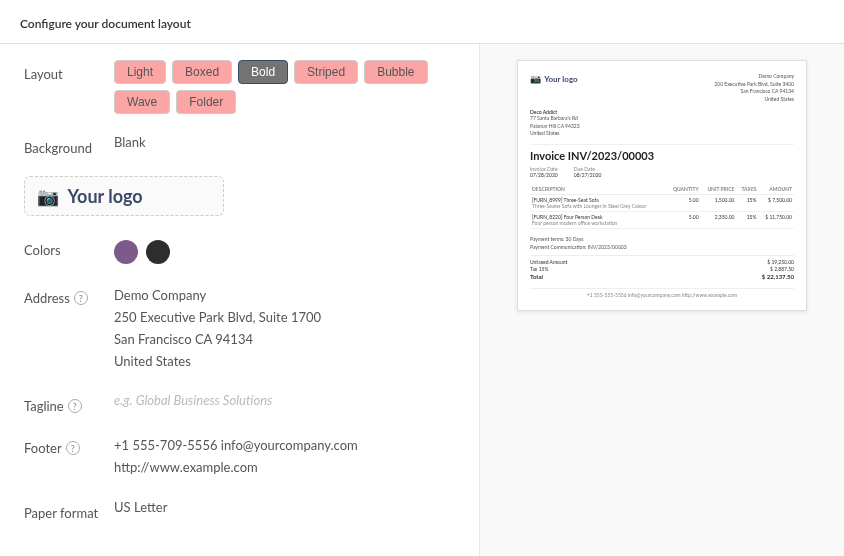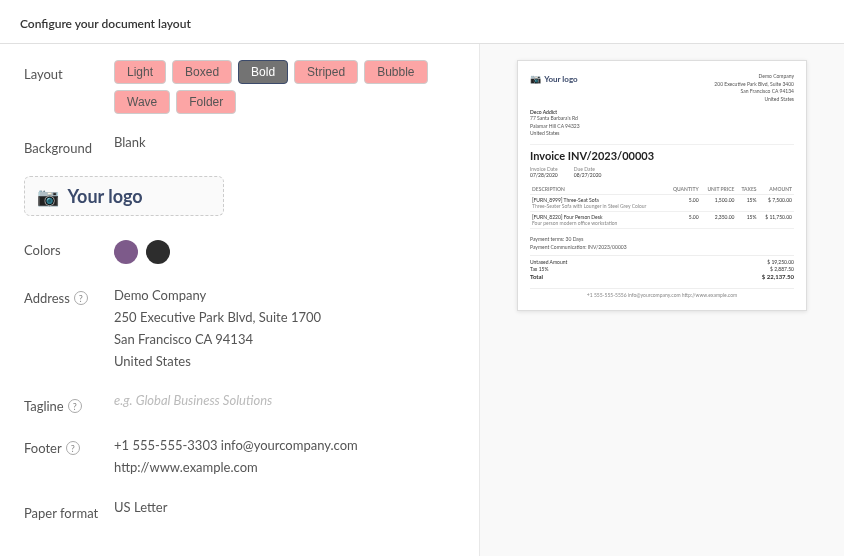--- a/index.html
+++ b/index.html
@@ -168,21 +168,21 @@
         </div>
       </div>
 
       <div class="form-row">
         <div class="form-label">
           <span>Footer</span>
           <span class="help-icon">?</span>
         </div>
         <div class="form-content">
           <div class="footer-text">
-            <div>+1 555-555-3303  info@yourcompany.com</div>
+            <div>+1 555-709-5556  info@yourcompany.com</div>
             <div>http://www.example.com</div>
           </div>
         </div>
       </div>
 
       <div class="form-row">
         <div class="form-label">Paper format</div>
         <div class="form-content">
           <span class="paper-value">US Letter</span>
         </div>

